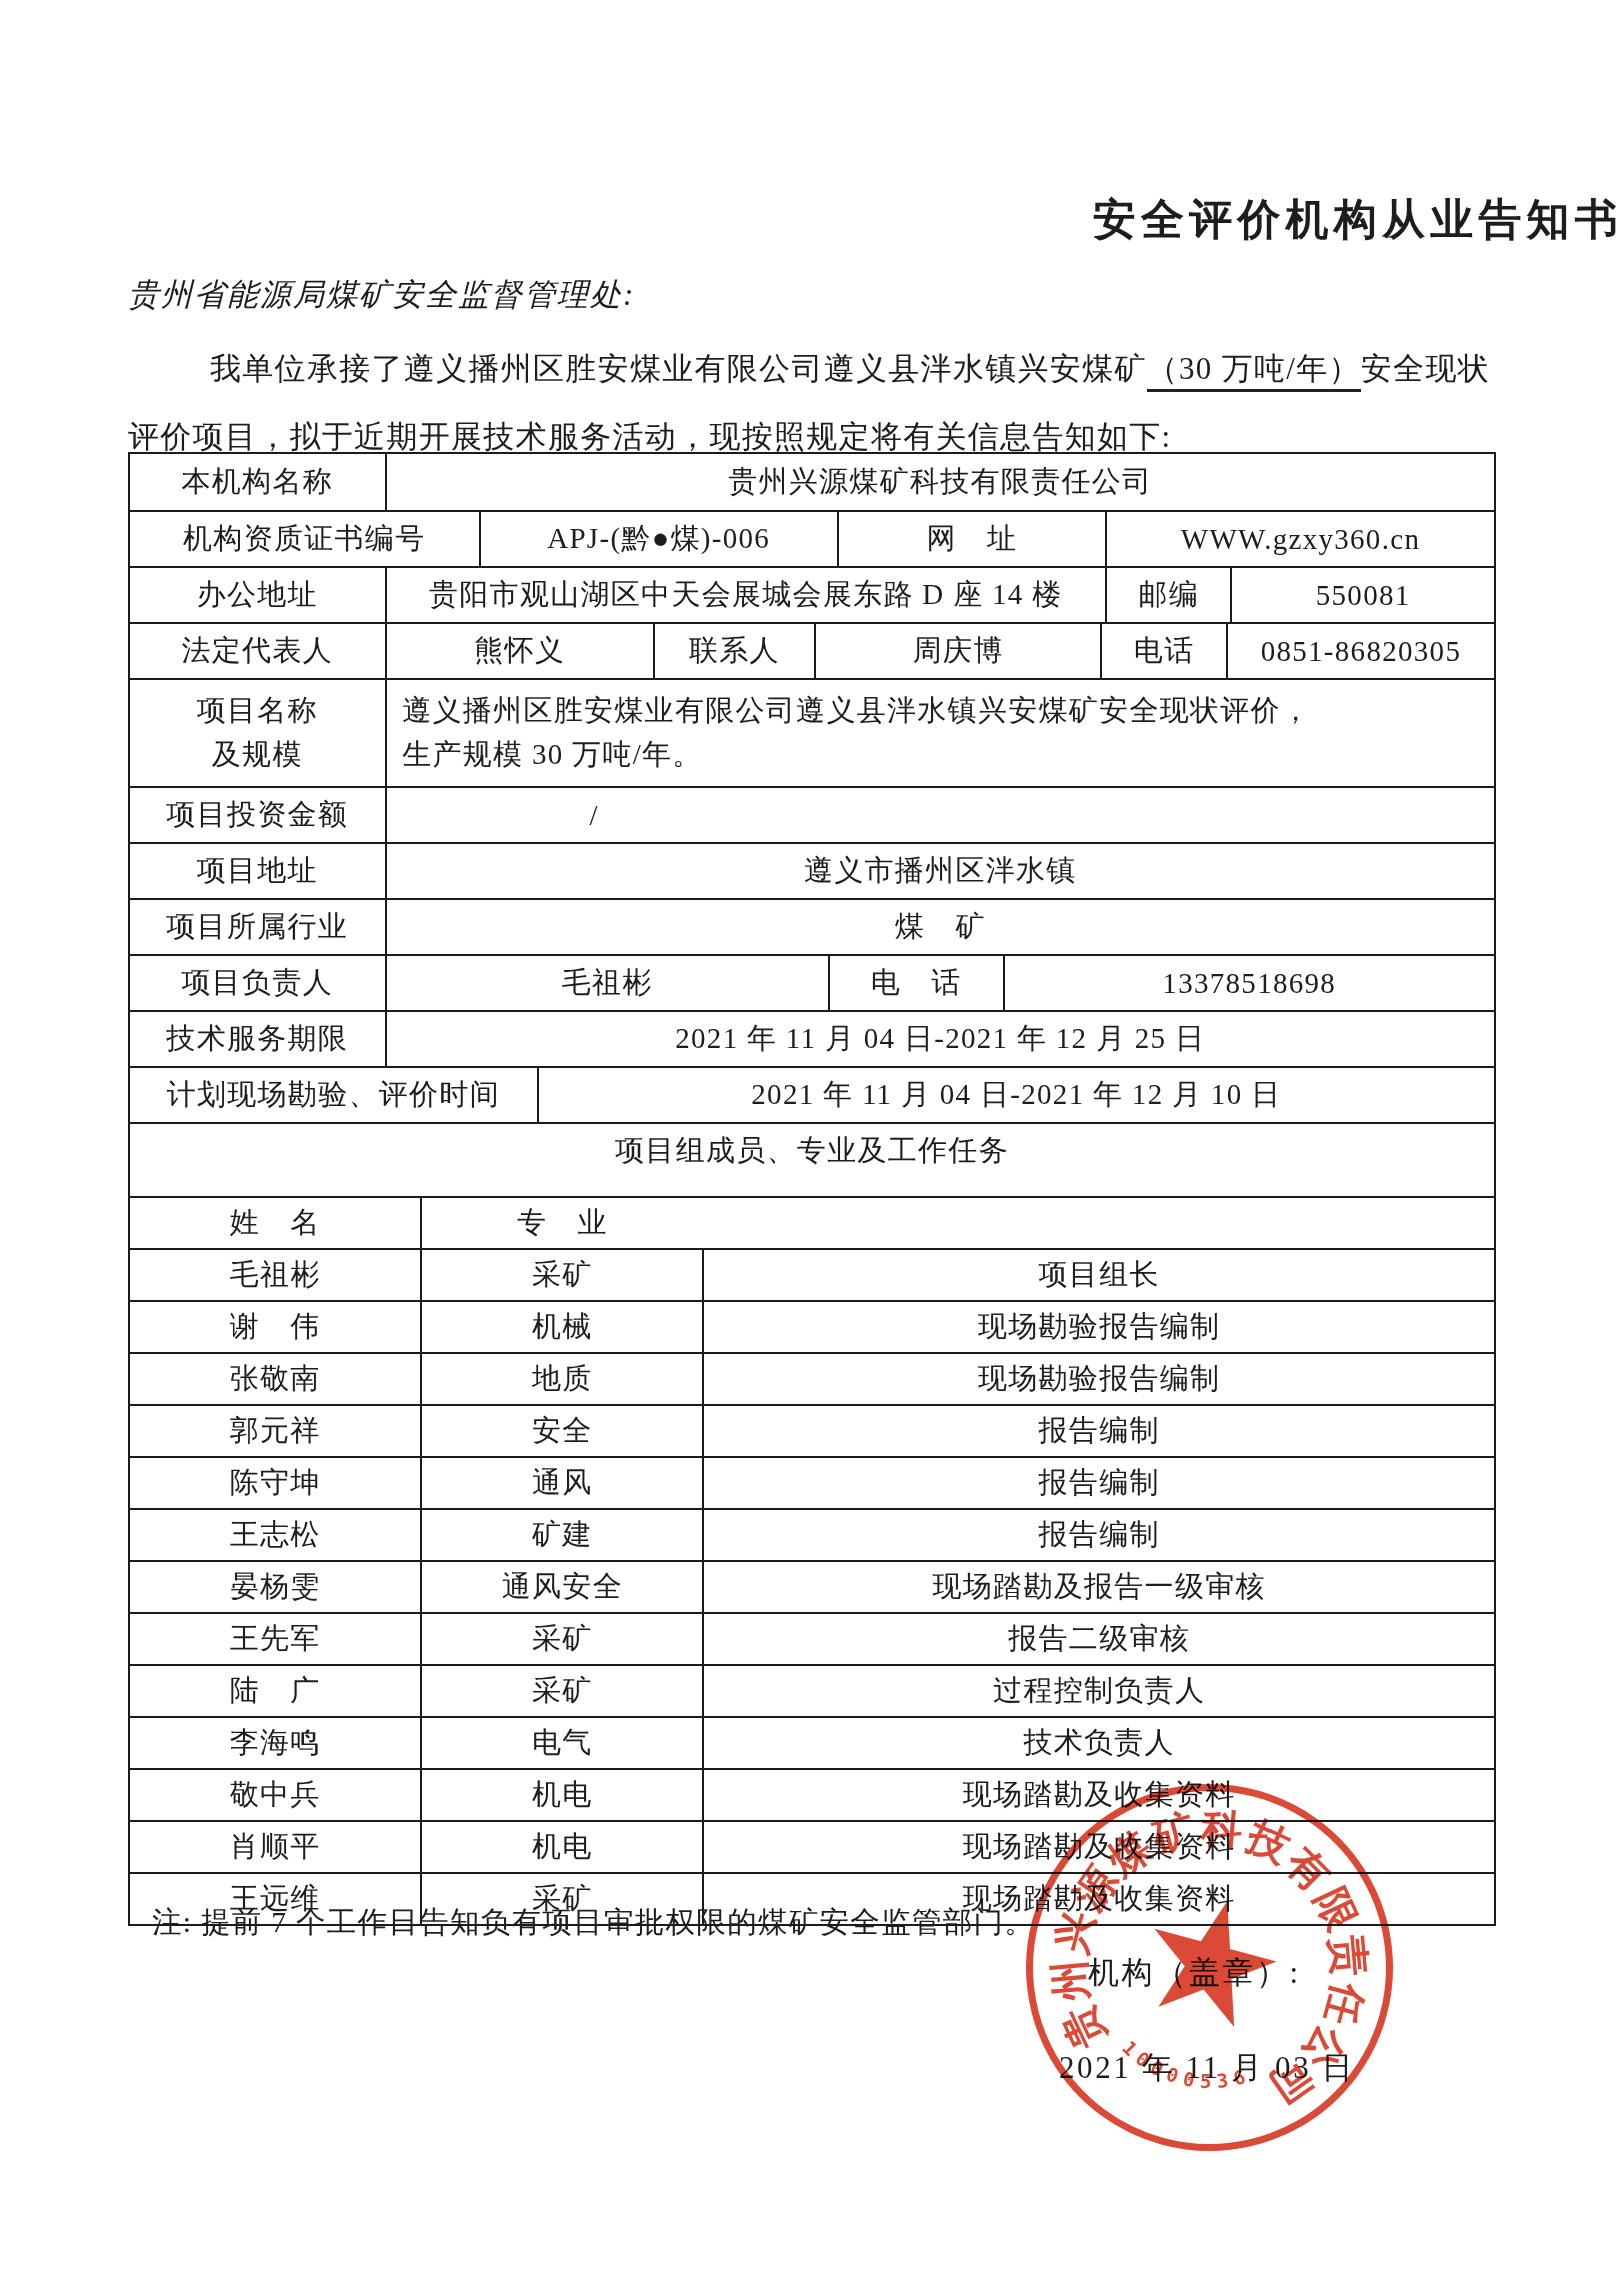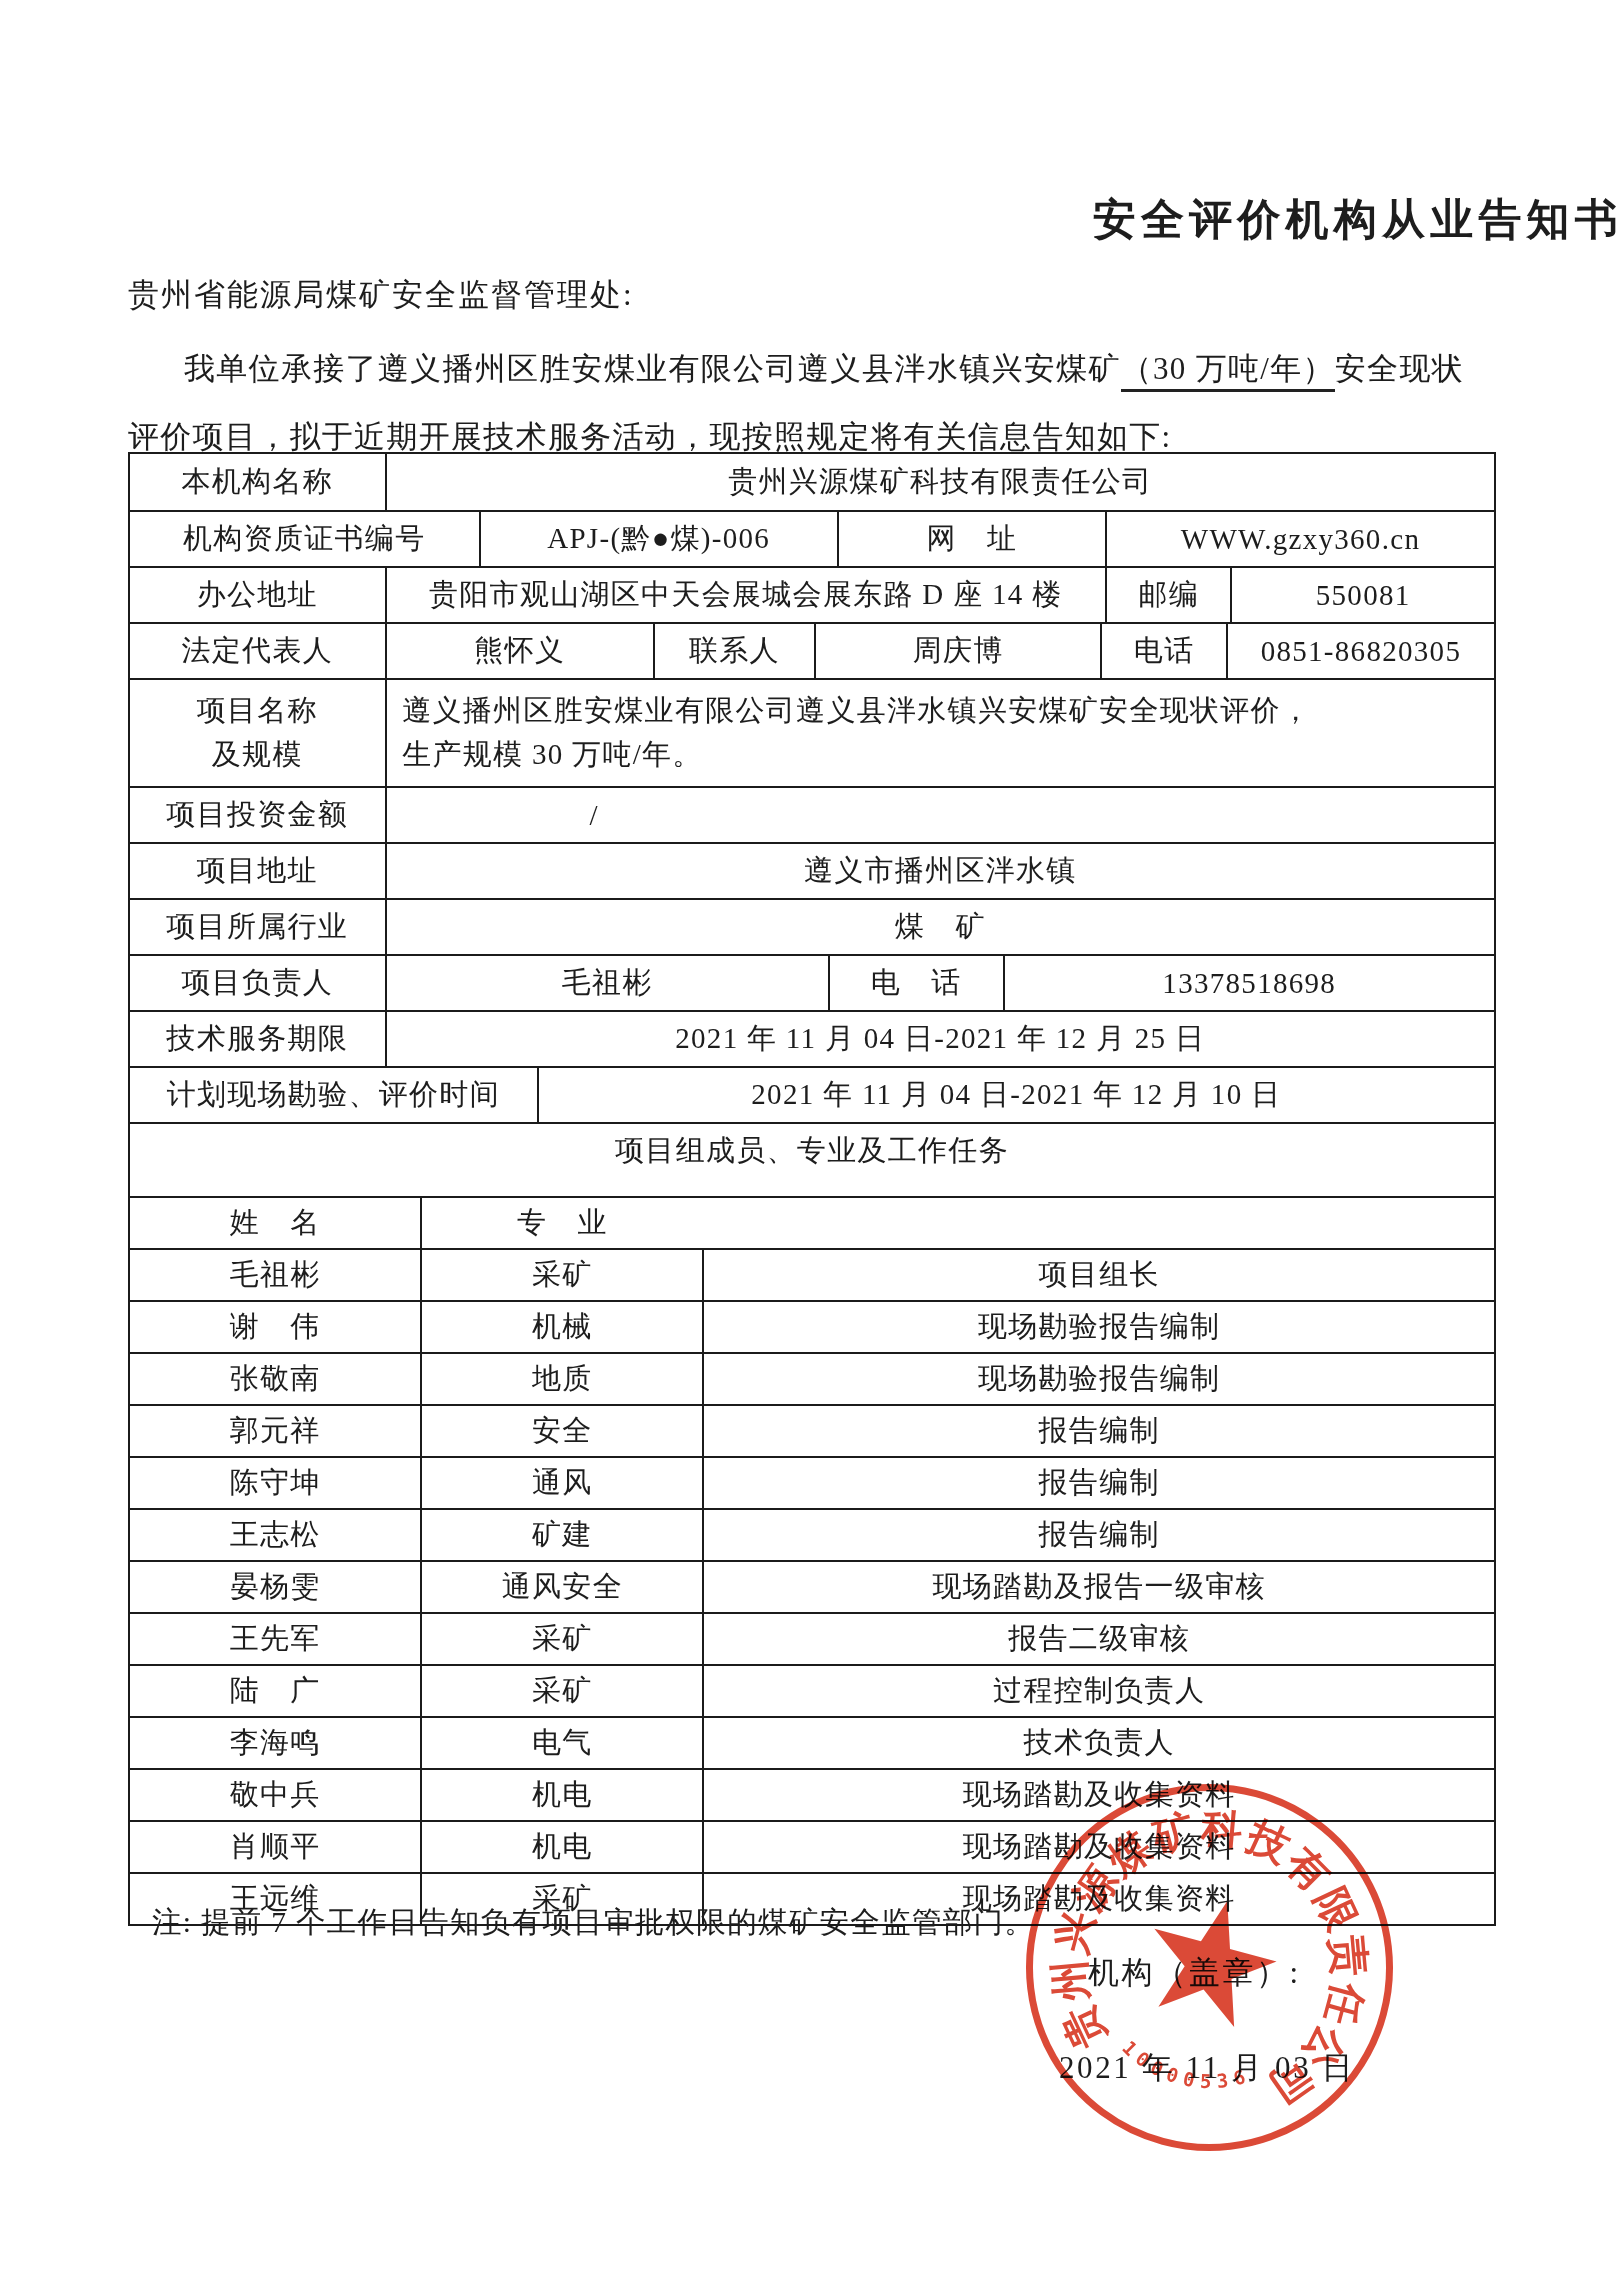--- a/index.html
+++ b/index.html
@@ -12,28 +12,28 @@
     color:#1d1d1d;
     overflow:hidden;
   }
   .title{
     position:absolute; top:191px; left:0; width:100%;
     text-align:right;
     font-size:43px; font-weight:bold; letter-spacing:5.2px;
   }
   .salutation{
     position:absolute; top:274px; left:128px;
-    font-size:31px; letter-spacing:2px;
+    font-size:31px; letter-spacing:2px;font-style:italic;
   }
   .intro{
     position:absolute; top:335px; left:128px; width:1368px;
     font-size:31px; line-height:68px; letter-spacing:1.3px;
     text-align:justify;
   }
-  .intro .indent{ margin-left:56px; }
+  .intro .indent{ margin-left:82px; }
   .ul{ border-bottom:3.3px solid #222; padding-bottom:3.3px; }
 
   
   .tbl{
     position:absolute; top:452px; left:128px; width:1368px;
     border:2.6px solid #1b1b1b;
     font-size:29px;
   }
   .tr{ display:flex; border-top:2px solid #1b1b1b; min-height:56px; }
   .tr:first-child{ border-top:none; }

